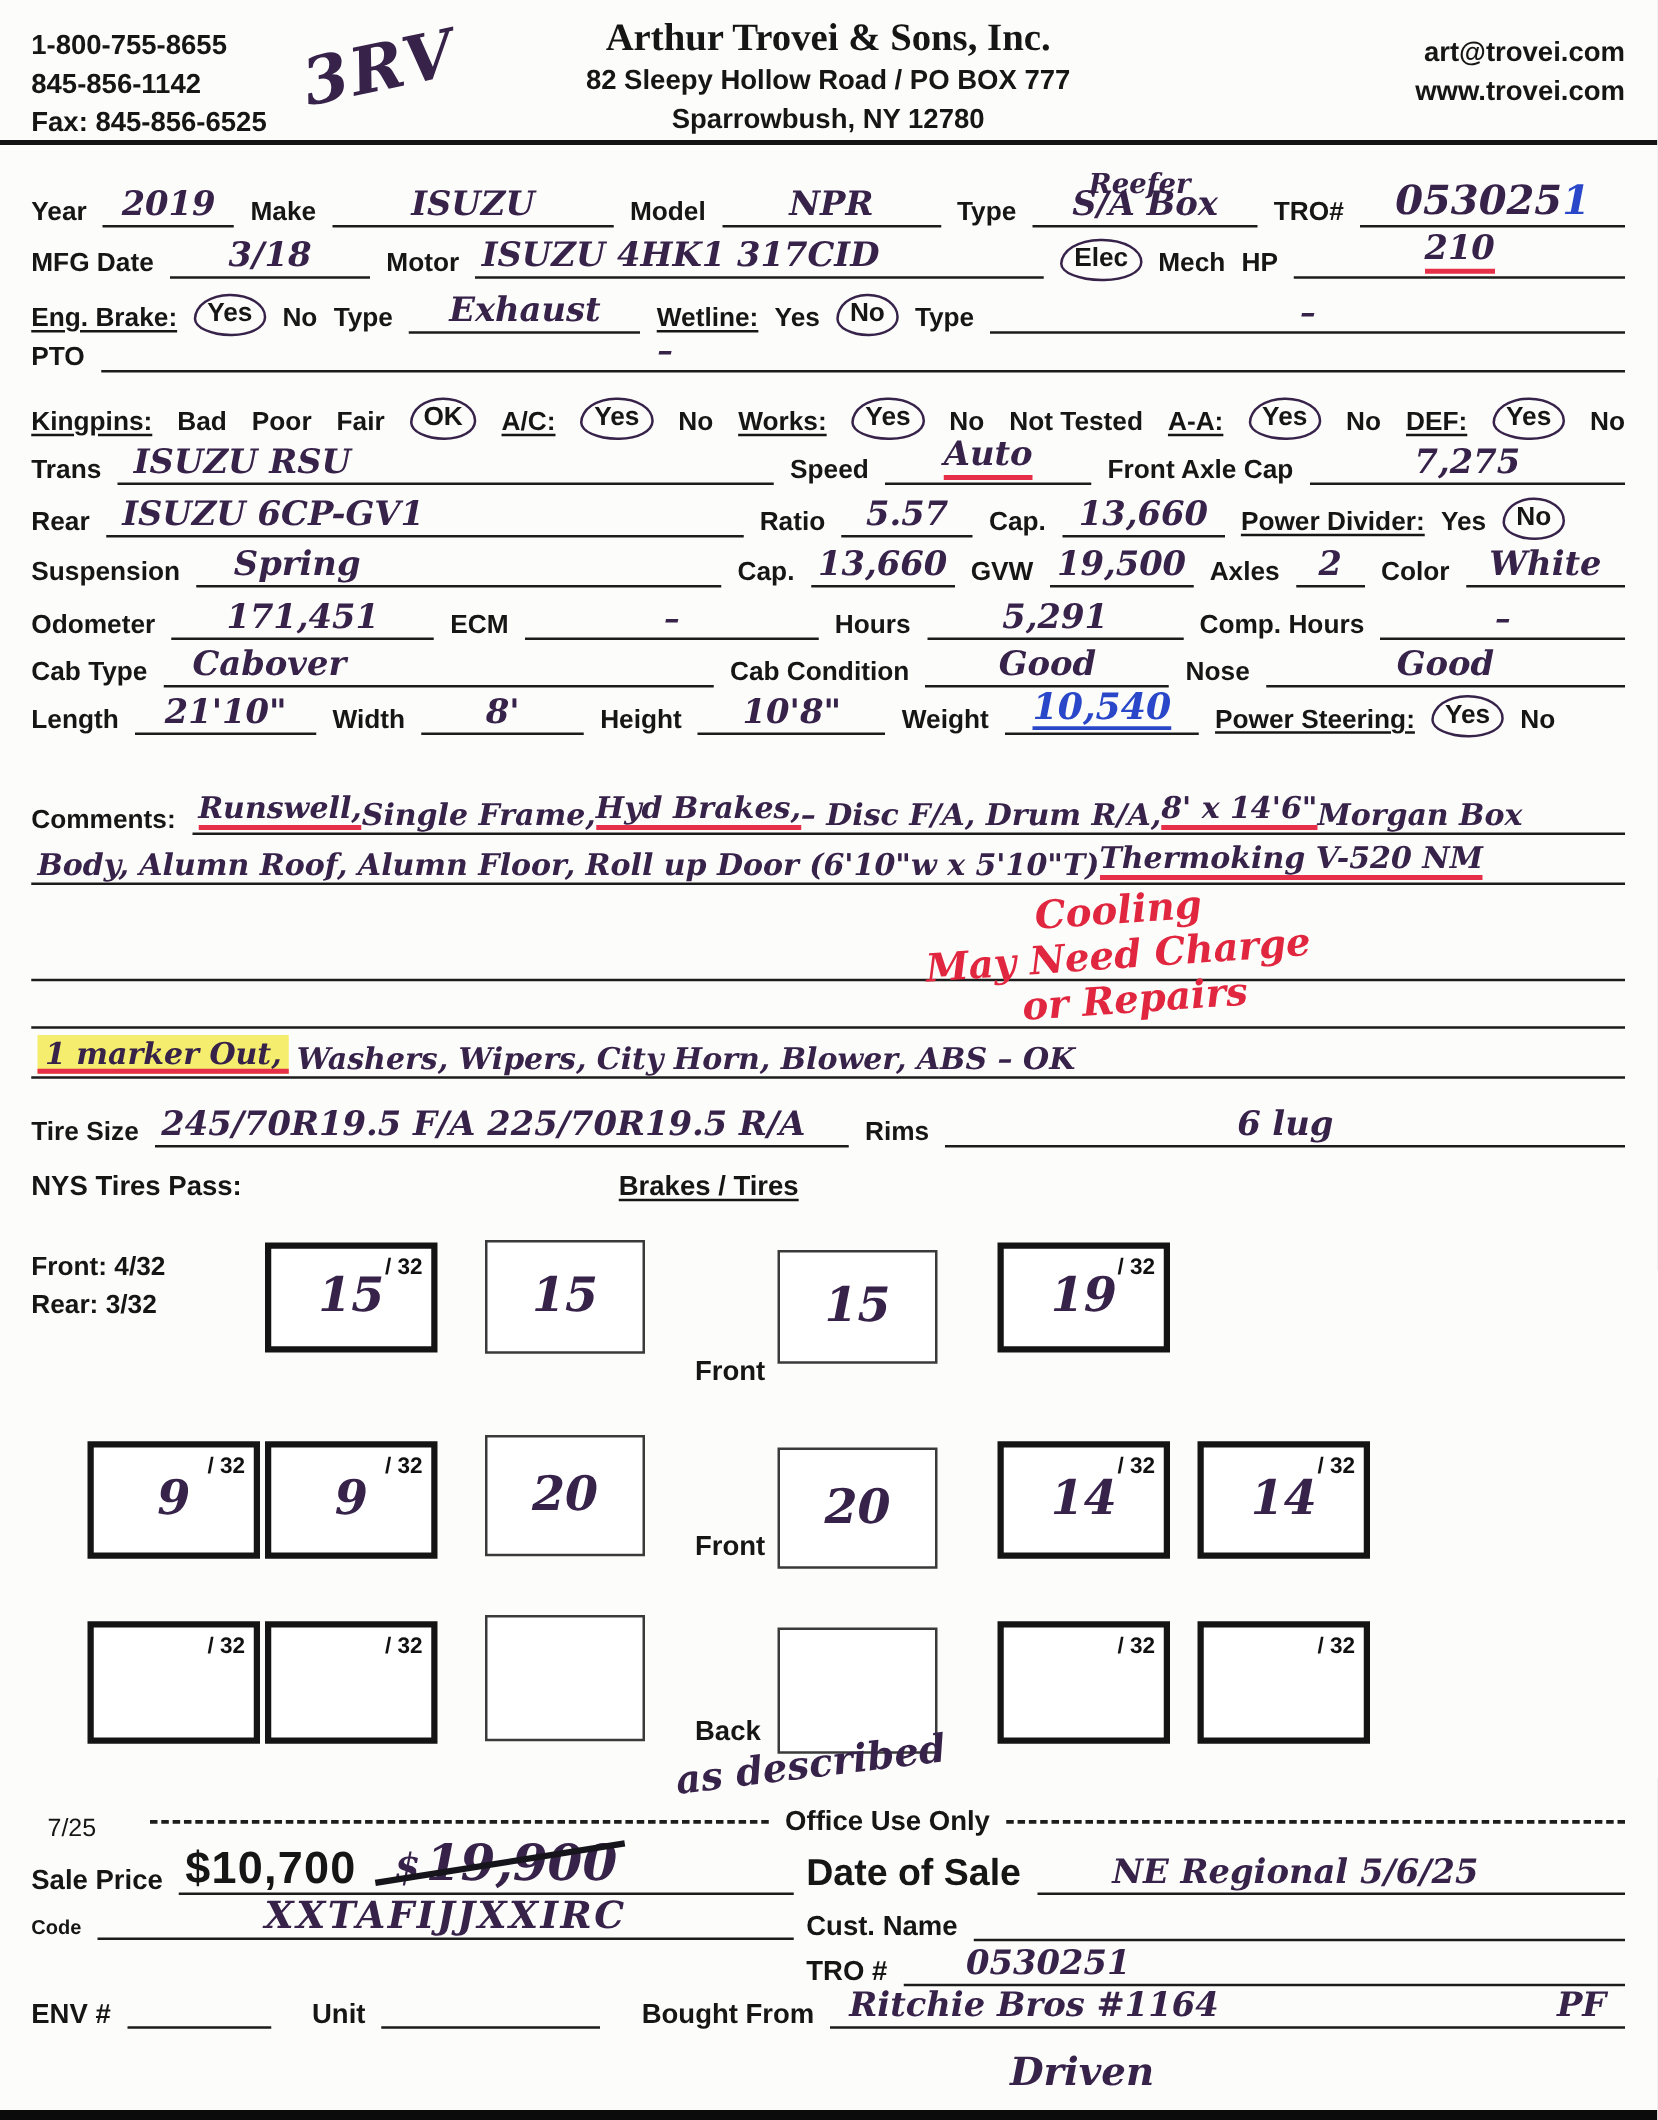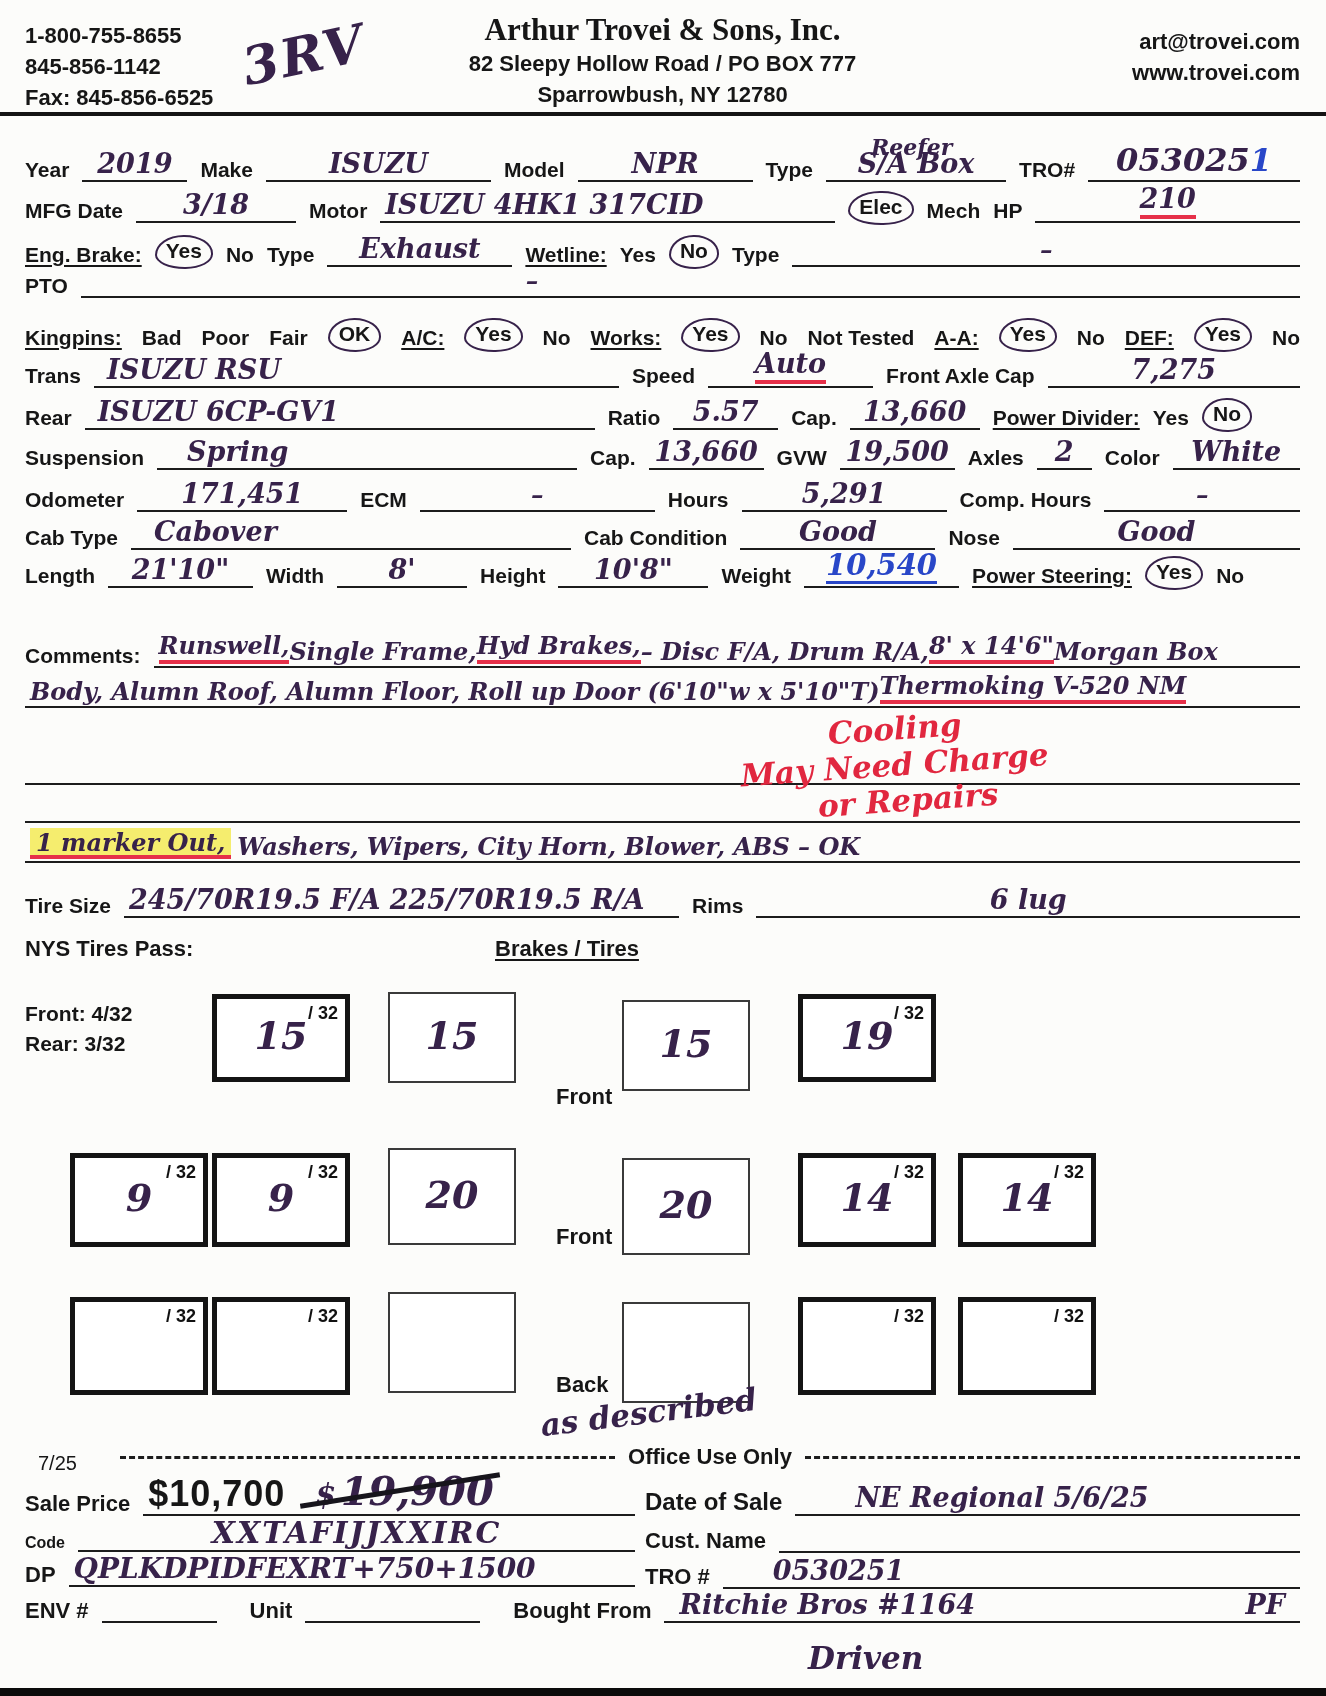--- a/index.html
+++ b/index.html
@@ -401,29 +401,23 @@
         <span class="hw" style="font-size:30px;">$</span>
         <span class="hw" style="font-size:40px;">19,900</span></span>
       </span>
   </div>
   <div class="frow" style="top:1508px;width:610px;">
     <span class="lbl" style="font-size:16px;">Code</span>
     <span class="fill grow">
       <span class="hw" style="font-size:30px;letter-spacing:2px;">XXTAFIJJXXIRC</span>
       </span>
   </div>
-  <div class="frow" style="top:1543px;width:610px;">
-    <span class="lbl" style="font-size:22px;">DP</span>
-    <span class="fill left grow">
-      <span class="hw" style="font-size:28px;">QPLKDPIDFEXRT+750+1500</span>
-      </span>
-  </div>
 
   <div class="frow" style="left:645px;top:1466px;height:50px;width:655px;">
-    <span class="lbl" style="font-size:24px;">Date of Sale</span>
+    <span class="lbl" style="font-size:30px;">Date of Sale</span>
     <span class="fill left grow">
       <span class="hw hw27" style="margin-left:55px;">NE Regional  5/6/25</span>
       </span>
   </div>
   <div class="frow" style="left:645px;top:1509px;width:655px;">
     <span class="lbl" style="font-size:22px;">Cust. Name</span>
     <span class="fill grow"></span>
   </div>
   <div class="frow" style="left:645px;top:1545px;width:655px;">
     <span class="lbl" style="font-size:22px;">TRO #</span>

